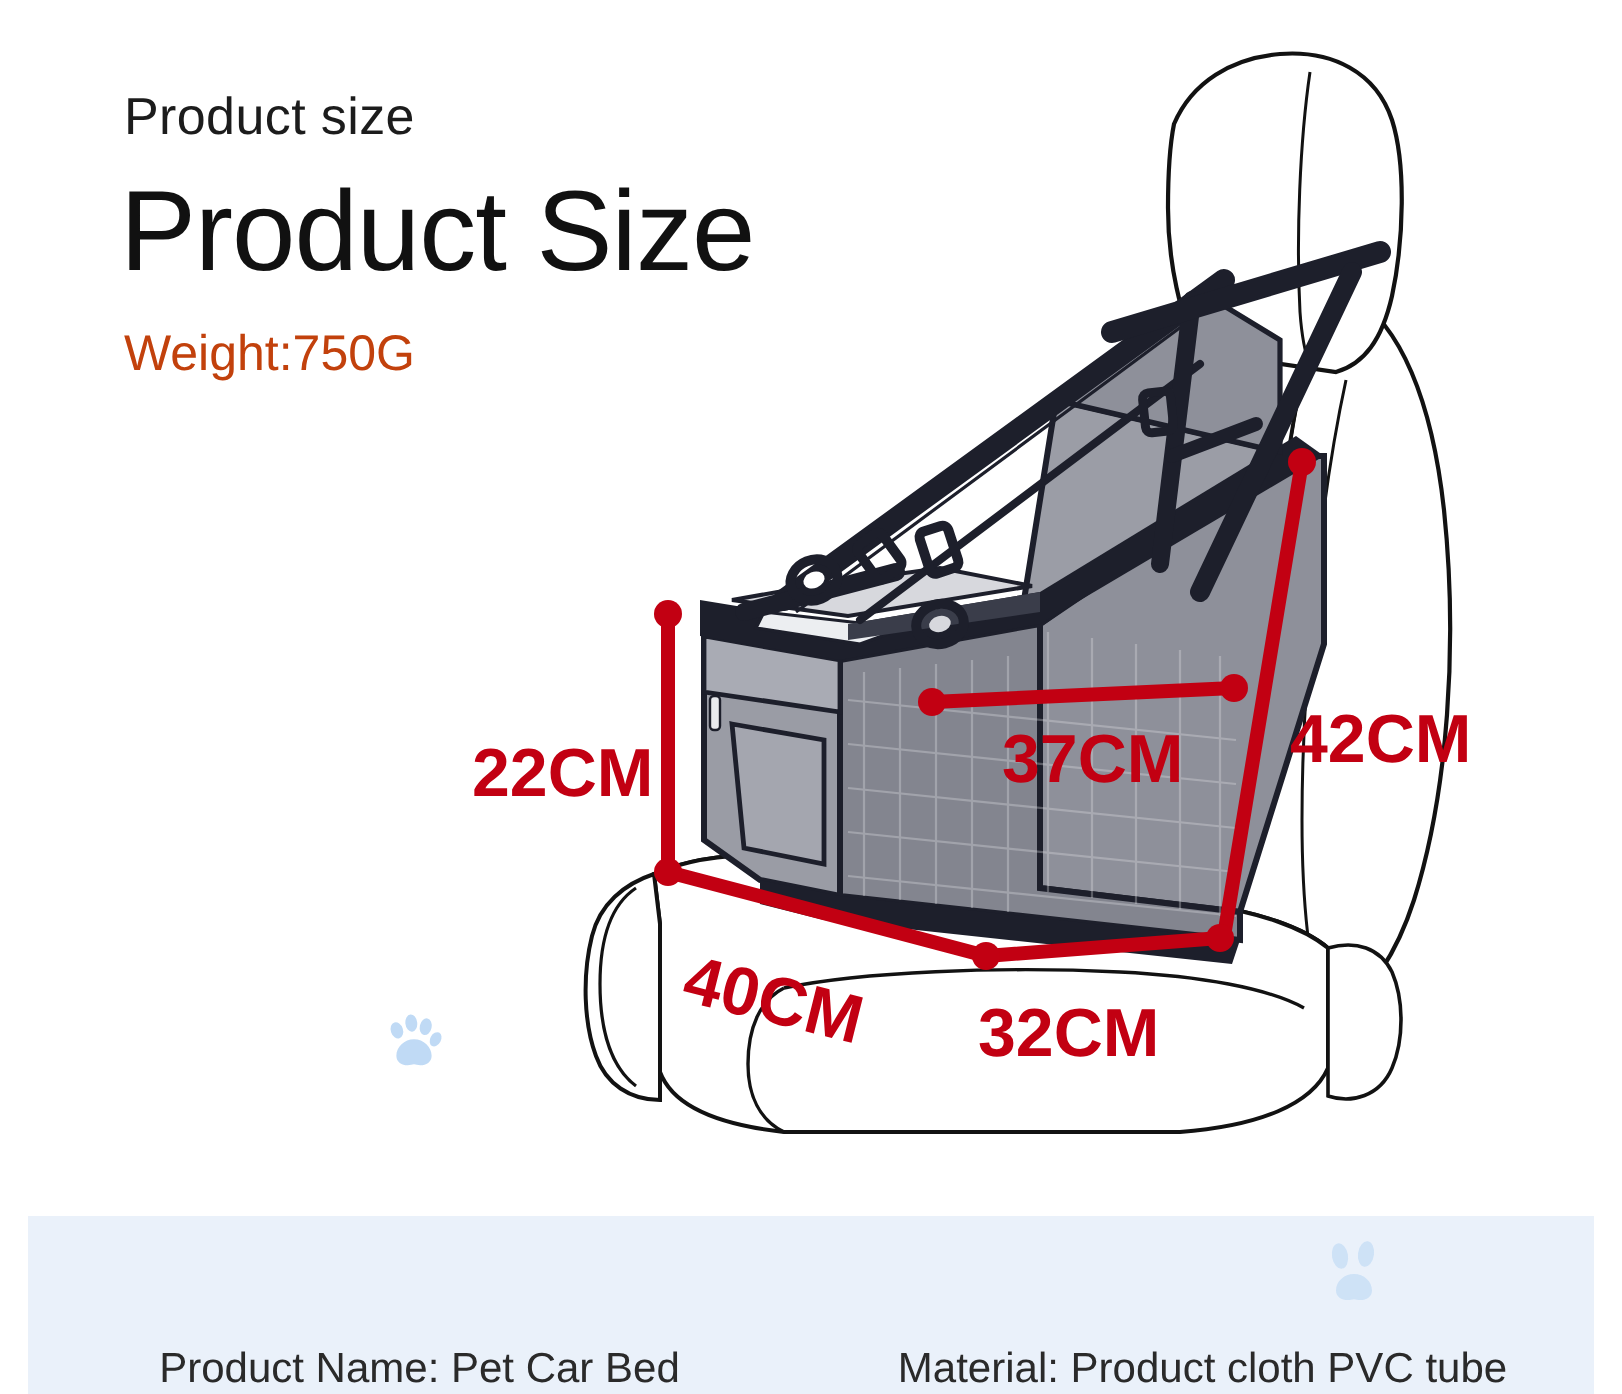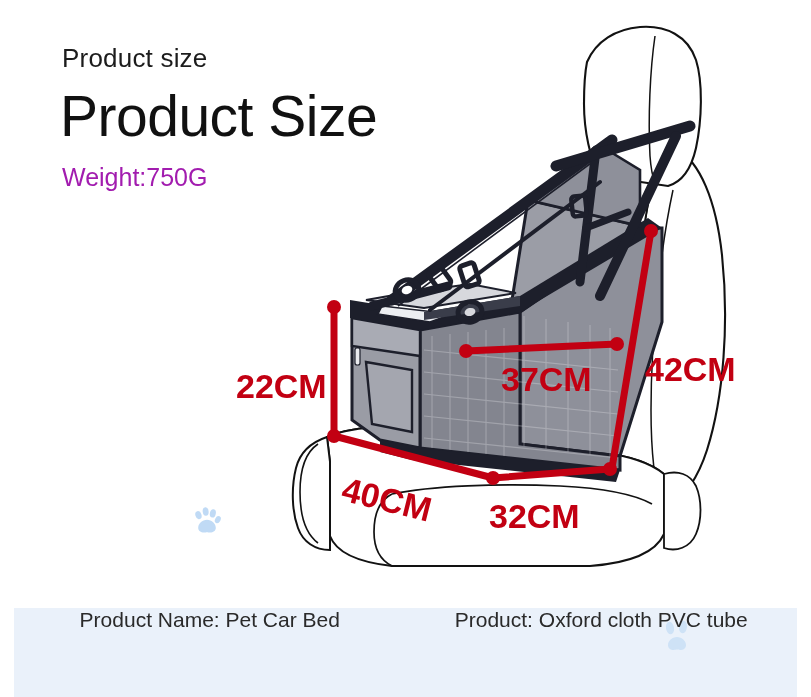--- a/index.html
+++ b/index.html
@@ -43,21 +43,21 @@
     font-weight: 400;
     color: #111111;
     letter-spacing: -0.5px;
     line-height: 1.05;
     margin: 14px 0 0 -2px;
     white-space: nowrap;
   }
   .weight {
     font-size: 25px;
     font-weight: 400;
-    color: #a21caf;
+    color: #c2410c;
     line-height: 1.1;
     margin: 18px 0 0 0;
     white-space: nowrap;
   }
 
   
   #illustration {
     position: absolute;
     left: 0;
     top: 0;
@@ -73,21 +73,21 @@
     right: 14px;
     top: 608px;
     height: 89px;
     background: #eaf1fa;
     overflow: hidden;
   }
   .footer-inner {
     position: absolute;
     inset: 0;
     display: flex;
-    align-items: flex-start;
+    align-items: flex-end;
   }
   .footer-cell {
     flex: 1 1 50%;
     display: flex;
     justify-content: center;
     align-items: center;
   }
   .footer-text {
     font-size: 21px;
     color: #2a2a2a;
@@ -310,18 +310,18 @@
         <ellipse cx="12" cy="12" rx="4" ry="6.4" transform="rotate(-10 12 12)"></ellipse>
         <ellipse cx="25" cy="11" rx="4" ry="6.4" transform="rotate(8 25 11)"></ellipse>
         <path d="M19 21c5 0 9 3.8 9 8.2 0 3.2-2.8 4.8-5.8 4.8-1.4 0-2.2-.4-3.2-.4s-1.8.4-3.2.4c-3 0-5.8-1.6-5.8-4.8C10 24.8 14 21 19 21z"></path>
       </g>
     </svg>
     <div class="footer-inner">
       <div class="footer-cell">
         <span class="footer-text">Product Name: Pet Car Bed</span>
       </div>
       <div class="footer-cell">
-        <span class="footer-text">Product: Oxford cloth PVC tube</span>
+        <span class="footer-text">Material: Product cloth PVC tube</span>
       </div>
     </div>
   </div>
 
 </div>
 
 </body></html>

